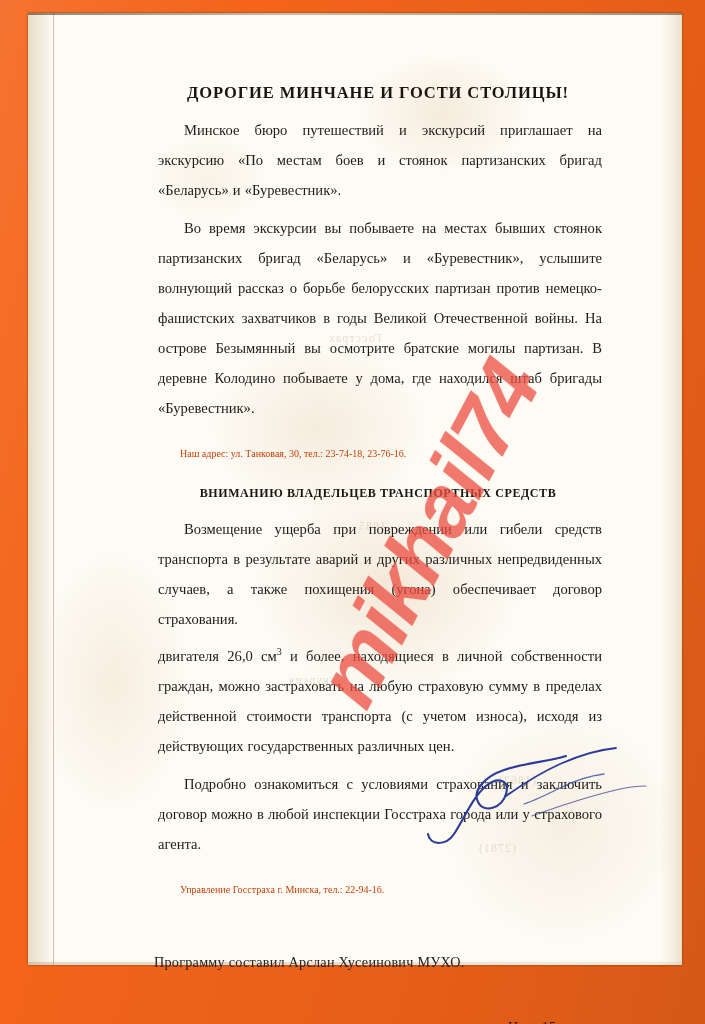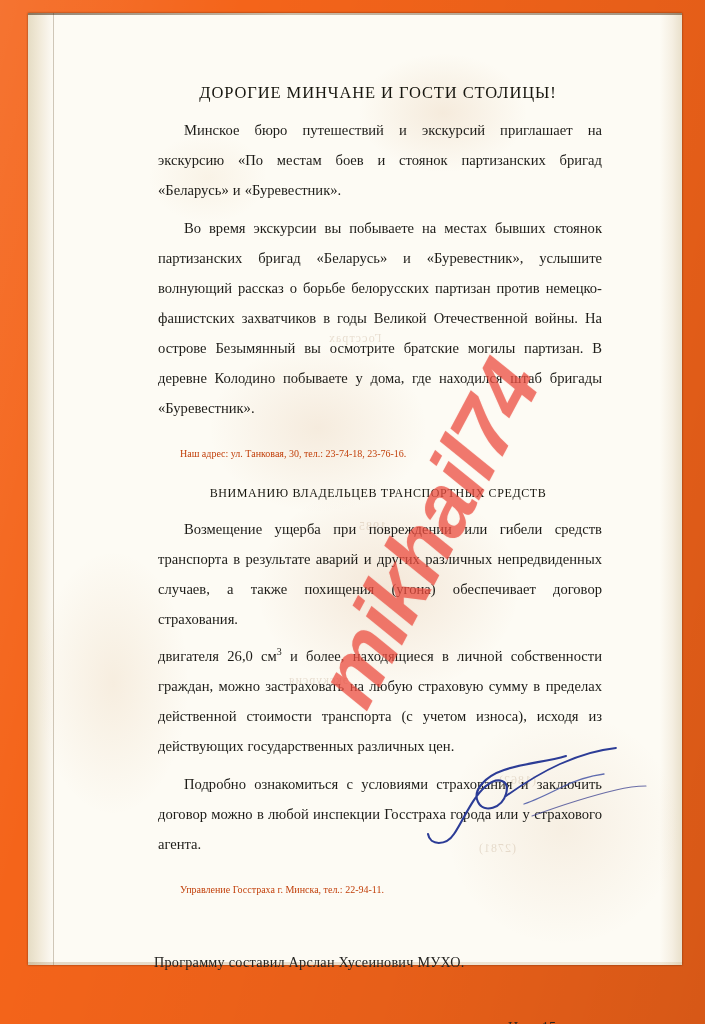--- a/index.html
+++ b/index.html
@@ -128,21 +128,21 @@
     left: 126px;
     top: 70px;
     width: 448px;
     z-index: 6;
     color: #20201e;
   }
 
   h1.heading {
     font-family: "Liberation Serif", "DejaVu Serif", serif;
     font-size: 16.5px;
-    font-weight: normal;
+    font-weight: bold;
     letter-spacing: 0.9px;
     text-align: center;
     margin: 0 0 12px 0;
     line-height: 1.2;
     color: #17160f;
   }
   h1.heading.second {
     margin-top: 22px;
     margin-bottom: 14px;
     letter-spacing: 0.6px;
@@ -274,21 +274,21 @@
       <h1 class="heading second">ВНИМАНИЮ ВЛАДЕЛЬЦЕВ ТРАНСПОРТНЫХ СРЕДСТВ</h1>
 
       <p class="para tight">Возмещение ущерба при повреждении или гибели средств транспорта в результате аварий и других различных непредвиденных случаев, а также похищения (угона) обеспечивает договор страхования.</p>
 
 
       <p class="para noindent"><span>двигателя 26,0 см</span><span class="sup">3</span><span> и более, находящиеся в личной собственности граждан, можно застраховать на любую страховую сумму в пределах действенной стоимости транспорта (с учетом износа), исходя из действующих государственных различных цен.</span></p>
 
 
       <p class="para">Подробно ознакомиться с условиями страхования и заключить договор можно в любой инспекции Госстраха города или у страхового агента.</p>
 
-      <p class="addr">Управление Госстраха г. Минска, тел.: 22-94-11.</p>
+      <p class="addr">Управление Госстраха г. Минска, тел.: 22-94-16.</p>
 
       <div class="signature-block">Программу составил Арслан Хусеинович МУХО.</div>
 
       <div class="price-line">Цена 15 коп.</div>
 
     </div>
   </div>
 
   <svg class="ink" viewBox="0 0 230 110">
     <path d="M8 92 C 10 104, 26 104, 34 92 C 44 77, 52 56, 66 44 C 78 34, 90 38, 86 52

